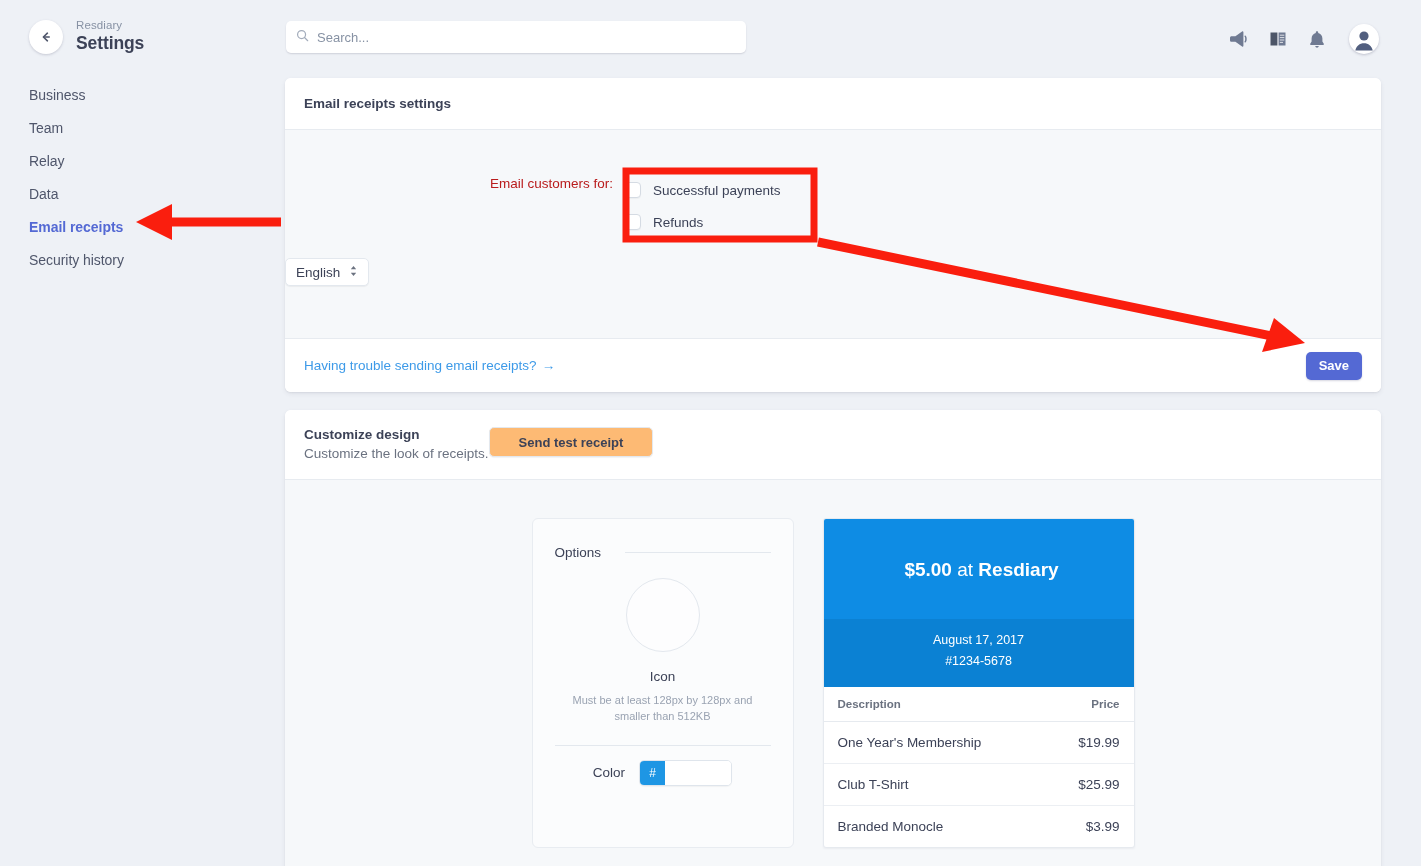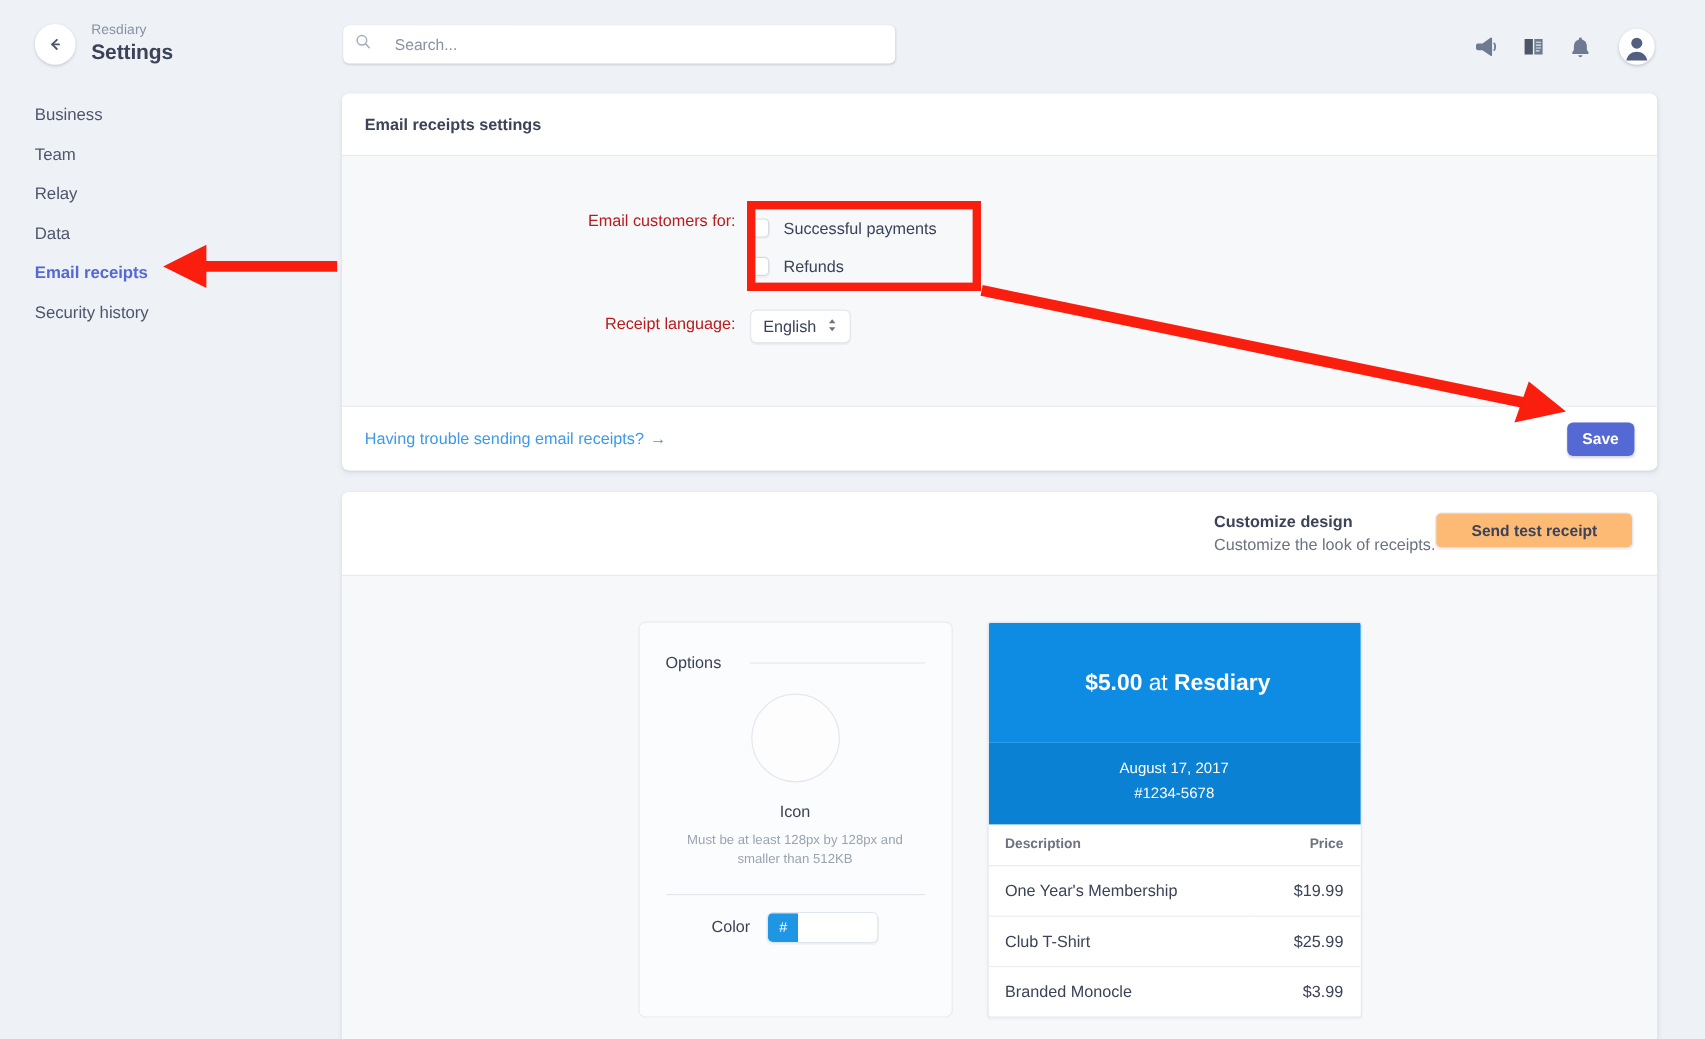--- a/index.html
+++ b/index.html
@@ -64,21 +64,21 @@
     left: 286px;
     top: 21px;
     width: 460px;
     height: 32px;
     background: #ffffff;
     border-radius: 5px;
     box-shadow: 0 1px 2px rgba(50,50,93,0.12), 0 1px 1px rgba(0,0,0,0.04);
     display: flex;
     align-items: center;
     padding: 0 10px;
-    gap: 20px;
+    gap: 8px;
   }
   .searchbox input {
     border: none;
     outline: none;
     font-family: "Liberation Sans", sans-serif;
     font-size: 13px;
     color: #3c4257;
     background: transparent;
     width: 100%;
     height: 100%;
@@ -234,21 +234,21 @@
     padding: 0 29px;
     height: 30px;
     cursor: pointer;
     box-shadow: 0 1px 1px rgba(0,0,0,0.05);
   }
 
   
   .design-head {
     display: flex;
     align-items: flex-start;
-    justify-content: flex-end;
+    justify-content: flex-start;
     padding: 17px 20px 18px 19px;
     border-bottom: 1px solid #e7ebf0;
     background: #fff;
   }
   .design-title { font-size: 13.5px; font-weight: 600; color: #3c4257; }
   .design-sub { font-size: 13.5px; color: #6b7280; margin-top: 4px; }
 
   .design-body {
     background: #f6f8fa;
     padding: 38px 0 36px 0;
@@ -486,21 +486,20 @@
             <span class="check-label">Successful payments</span>
           </div>
           <div class="check-row">
             <span class="checkbox"></span>
             <span class="check-label">Refunds</span>
           </div>
         </div>
       </div>
 
       <div class="form-row">
-        <div class="form-label" style="padding-top:14px;">Receipt language:</div>
         <div class="form-field">
           <div class="select">
             <span>English</span>
             <span>
               <svg width="9" height="14" viewBox="0 0 9 14">
                 <path d="M4.5 2 L7.2 5.3 L1.8 5.3 Z" fill="#6b7280"></path>
                 <path d="M4.5 12 L7.2 8.7 L1.8 8.7 Z" fill="#6b7280"></path>
               </svg>
             </span>
           </div>

